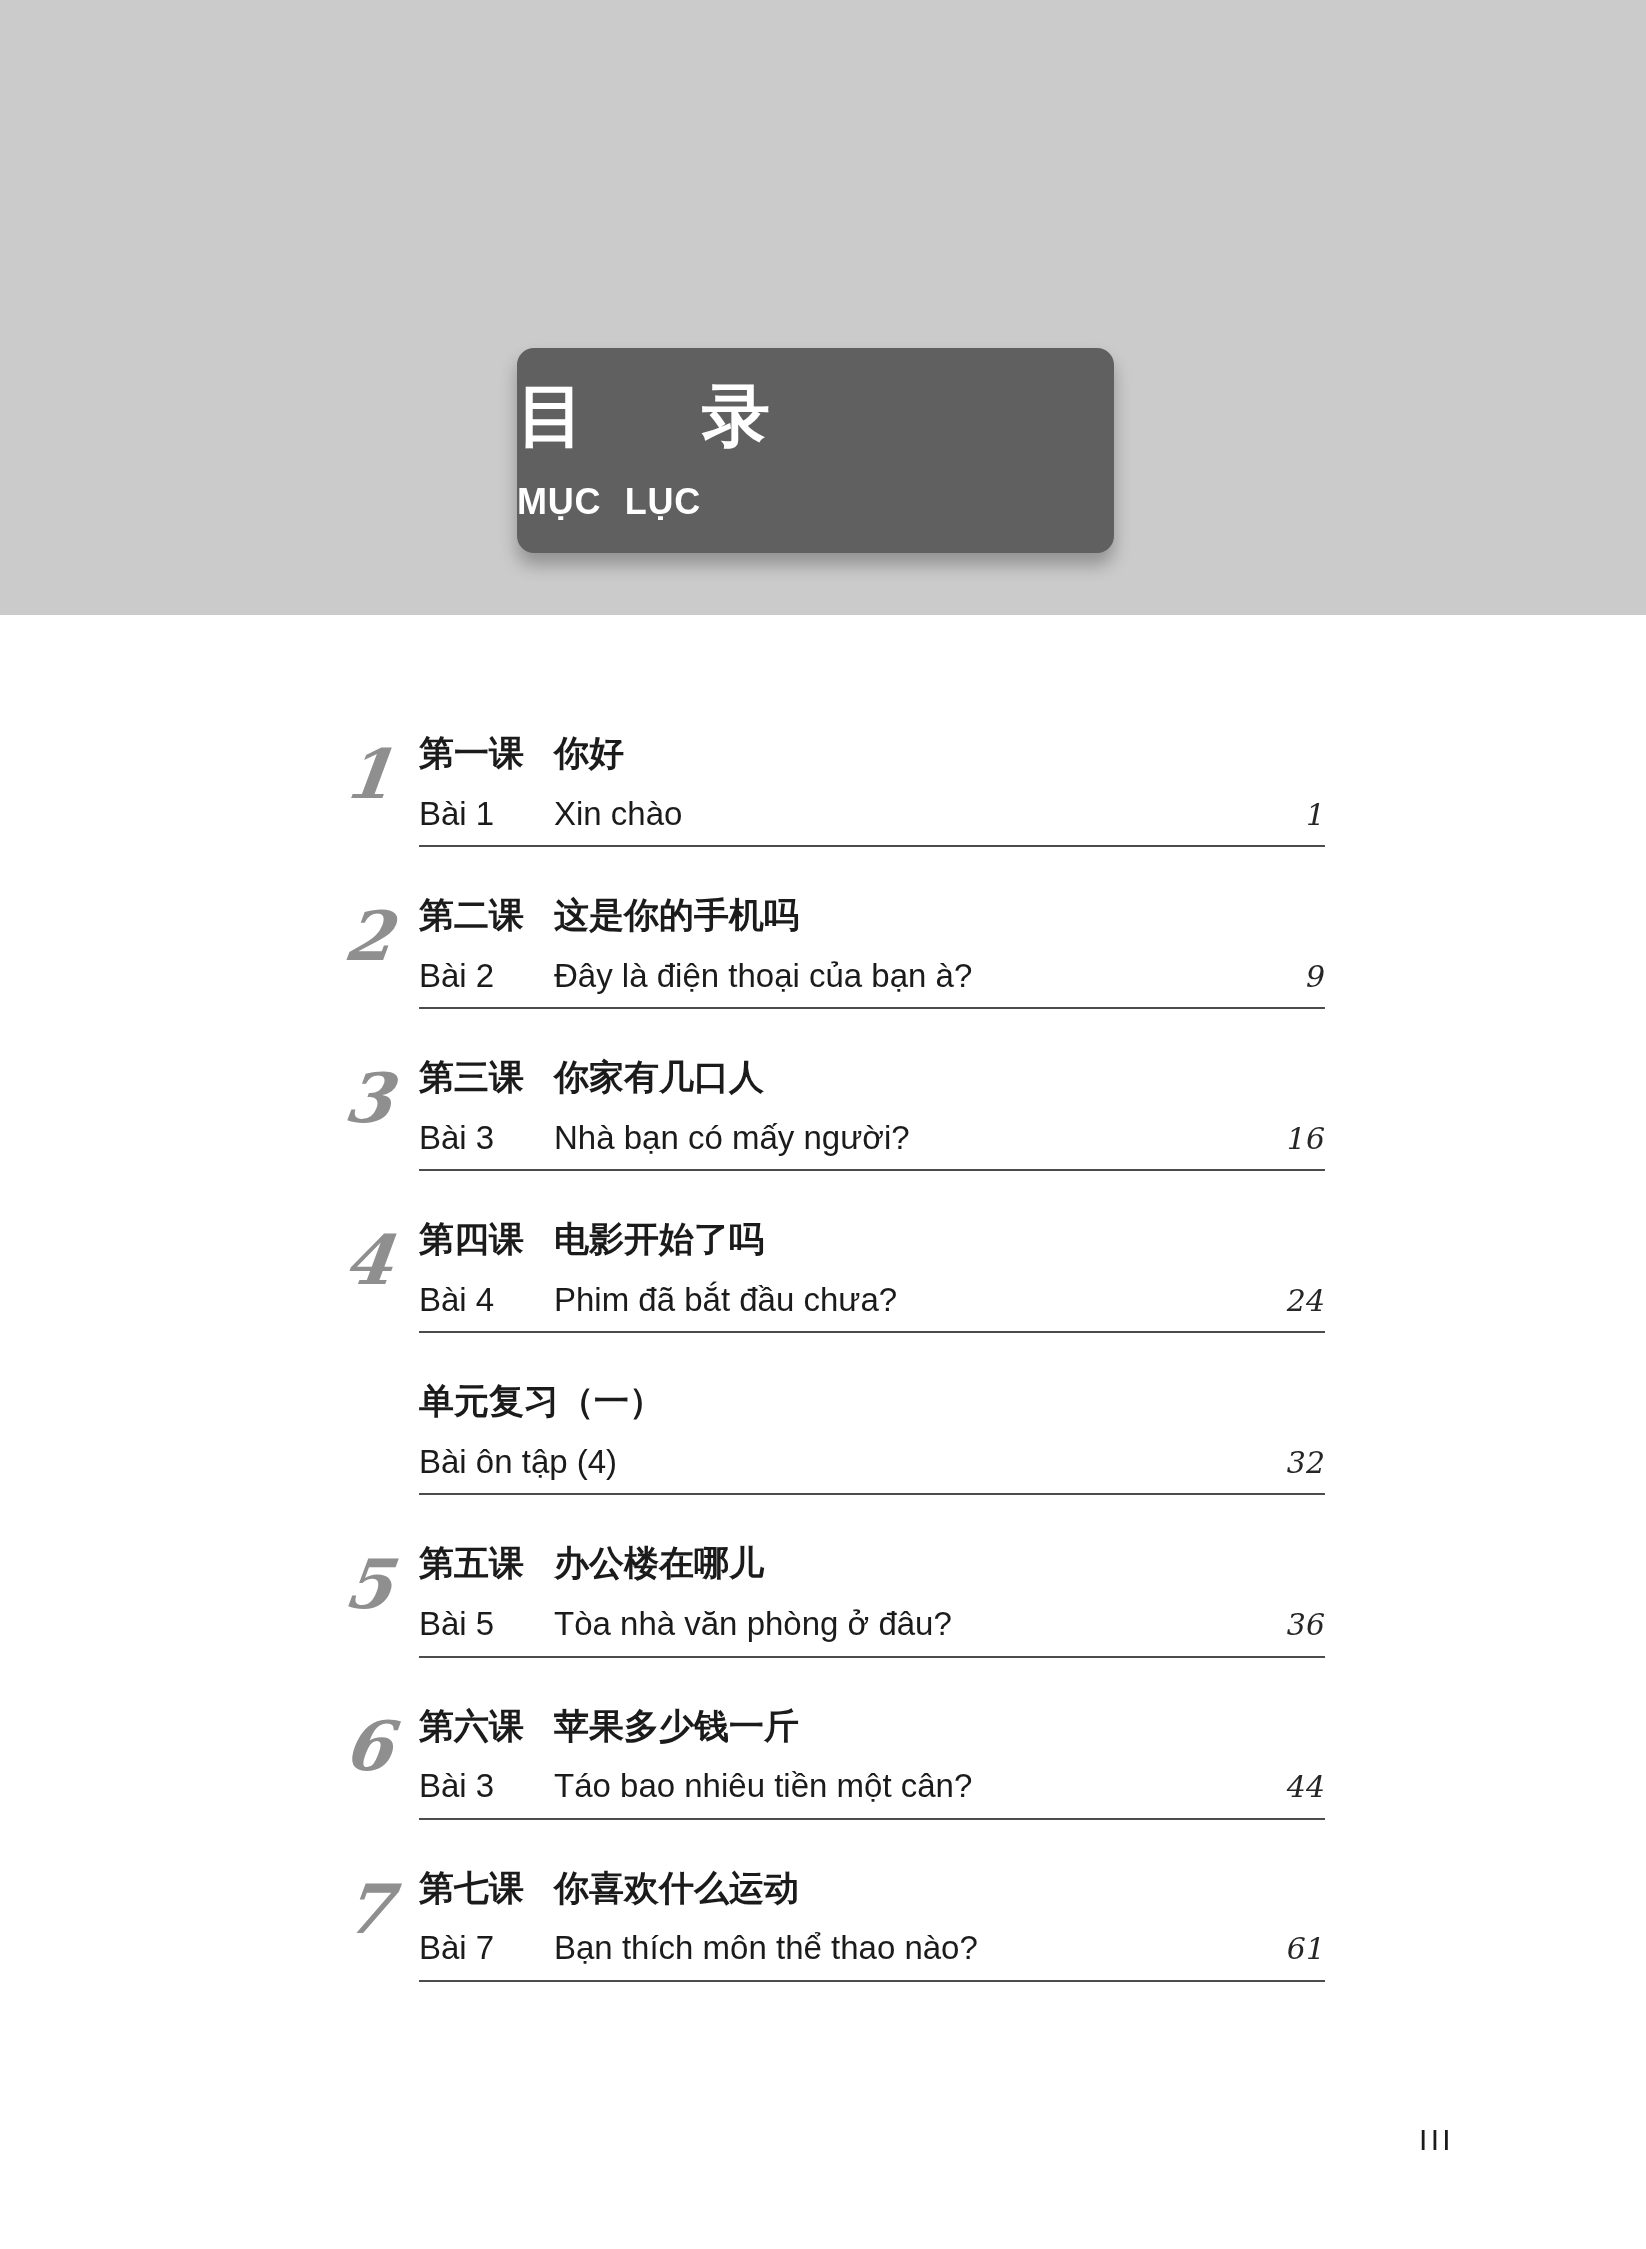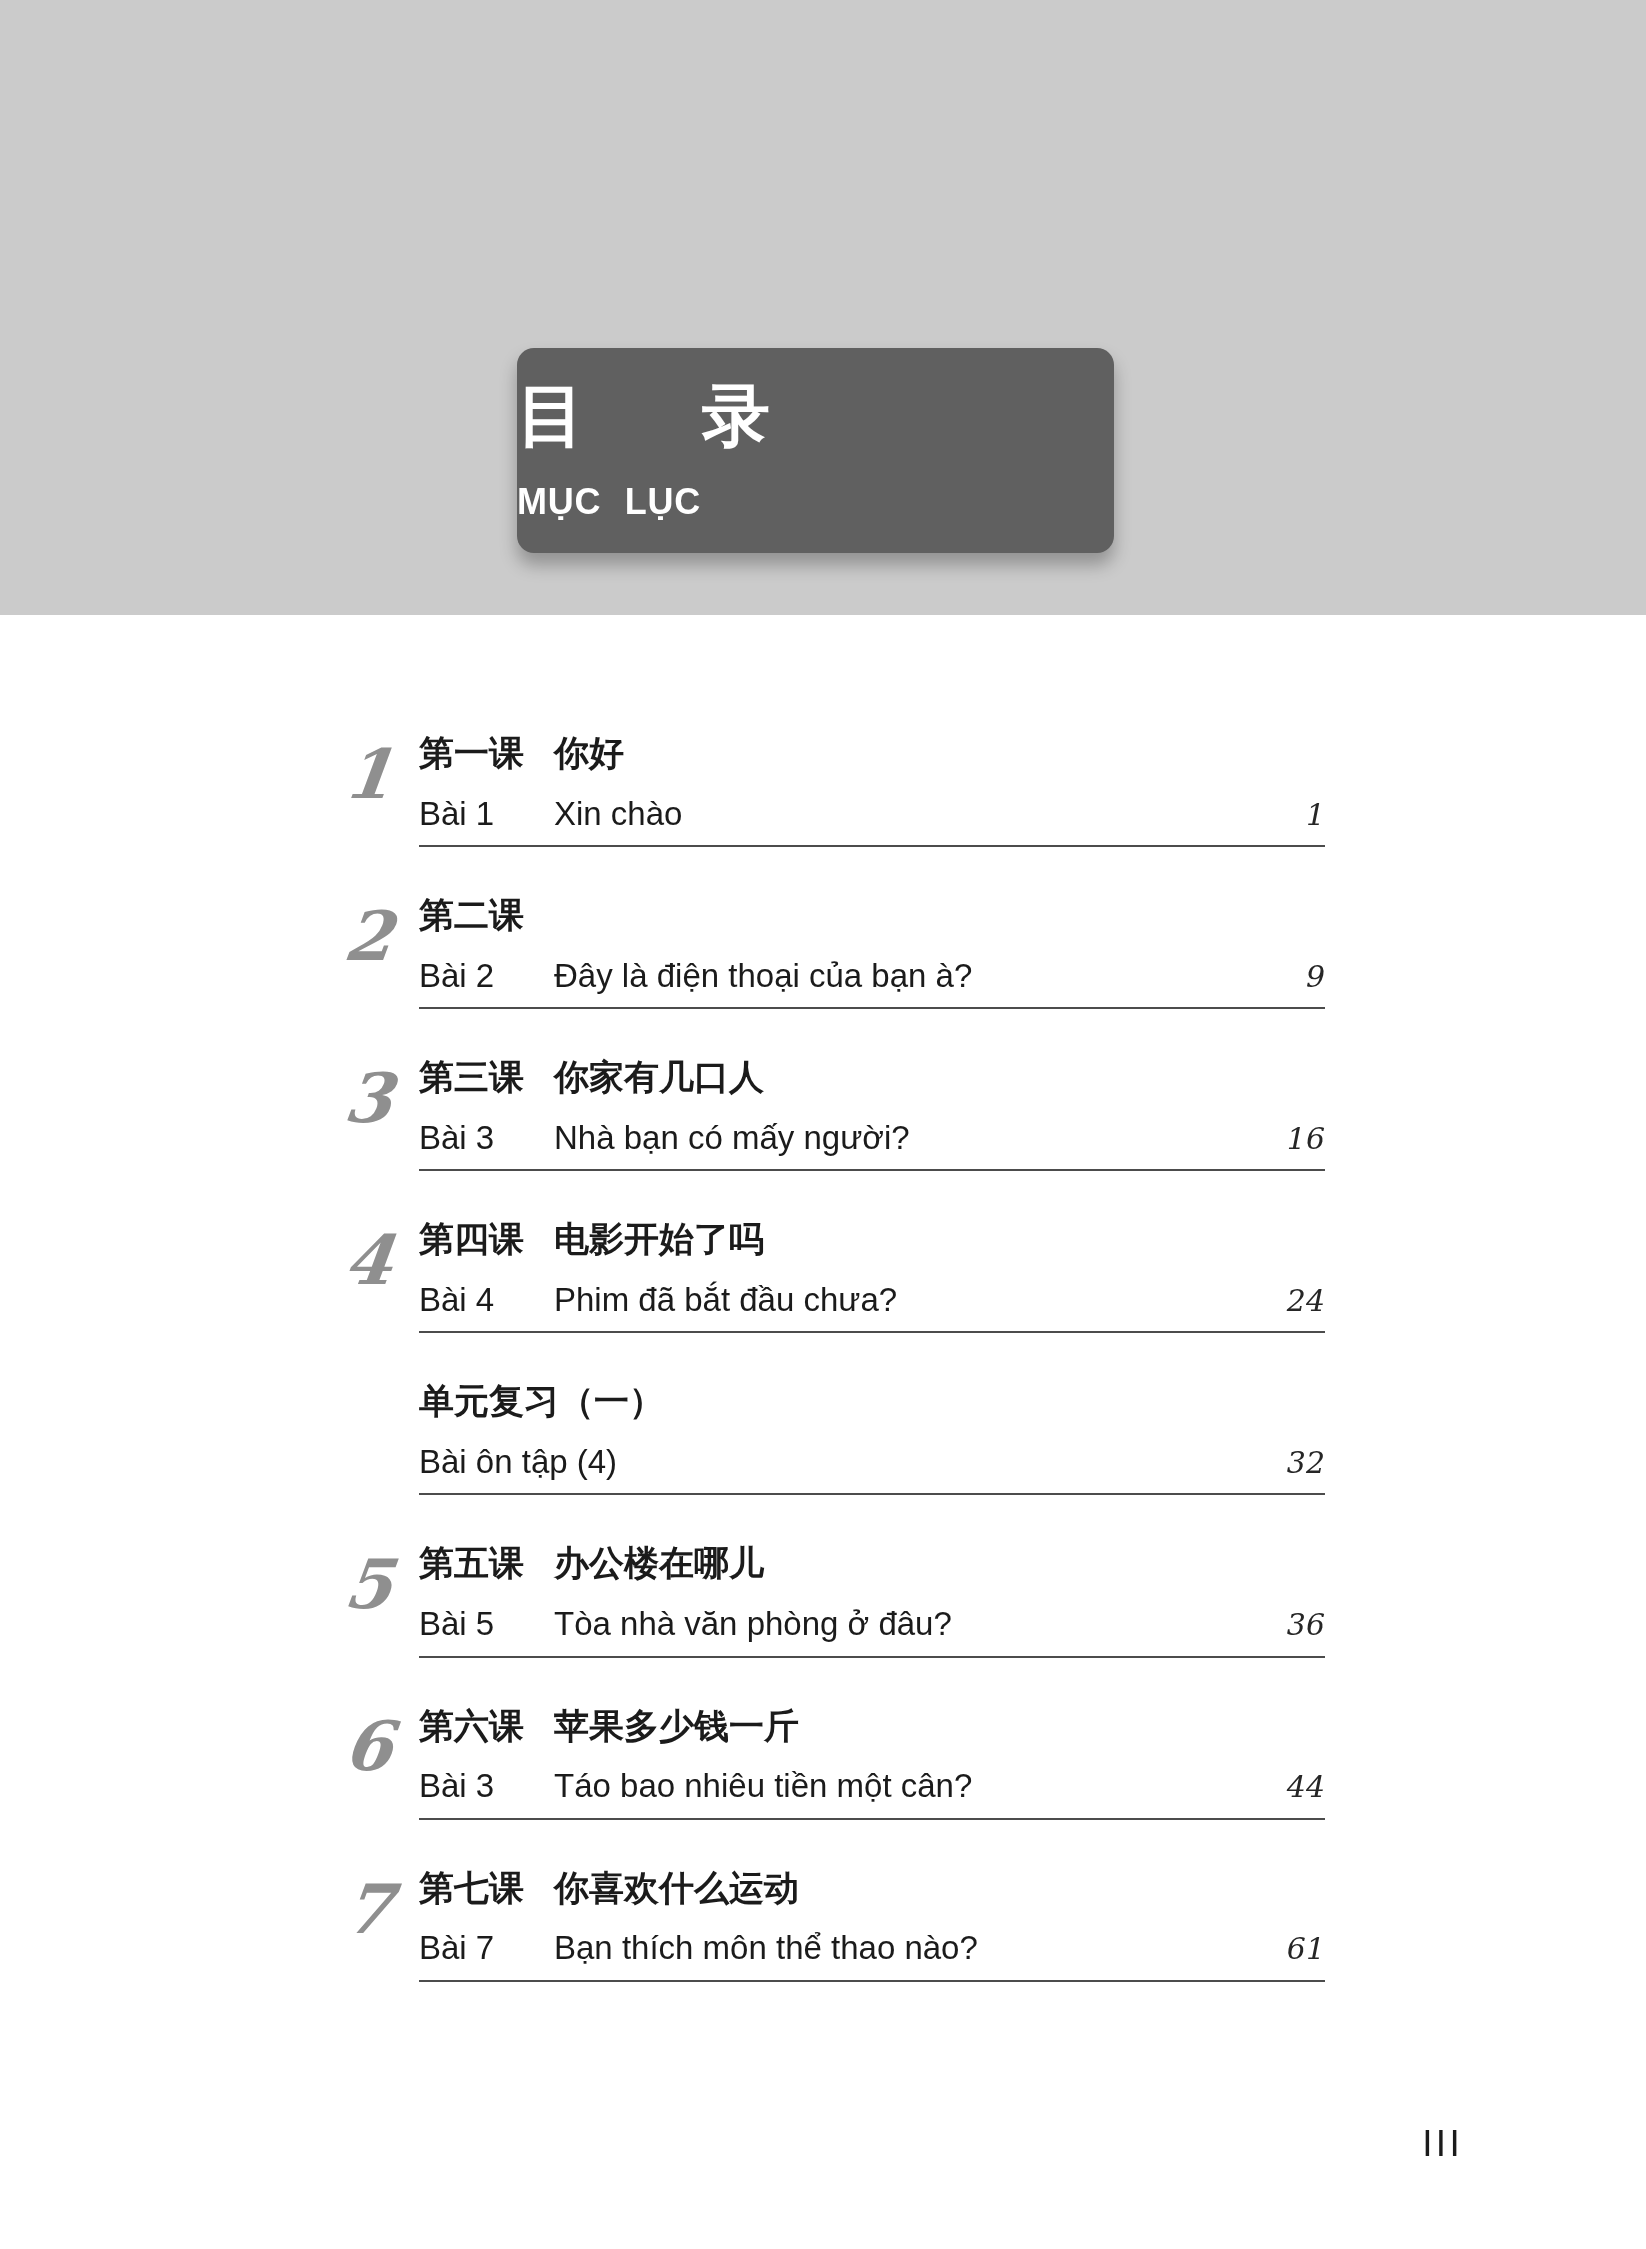--- a/index.html
+++ b/index.html
@@ -110,22 +110,22 @@
     font-size: 30px;
     color: #262626;
     margin-left: 15.7px;
     white-space: nowrap;
   }
 
   
   .folio {
     position: absolute;
     top: 2123px;
-    right: 184px;
-    font-size: 37px;
+    right: 193px;
+    font-size: 30px;
     font-weight: 400;
     letter-spacing: 3.3px;
     color: #1b1b1b;
   }
 </style>
 </head>
 <body>
 
 <div class="page">
 
@@ -147,20 +147,21 @@
         <span class="label">Bài 1</span>
         <span class="title">Xin chào</span>
         <span class="pageno">1</span>
       </div>
     </div>
 
     <div class="entry">
       <span class="num">2</span>
       <div class="row zh">
         <span class="label">第二课</span>
+        <span class="title">这是你的手机吗</span>
       </div>
       <div class="row vi">
         <span class="label">Bài 2</span>
         <span class="title">Đây là điện thoại của bạn à?</span>
         <span class="pageno">9</span>
       </div>
     </div>
 
     <div class="entry">
       <span class="num">3</span>

